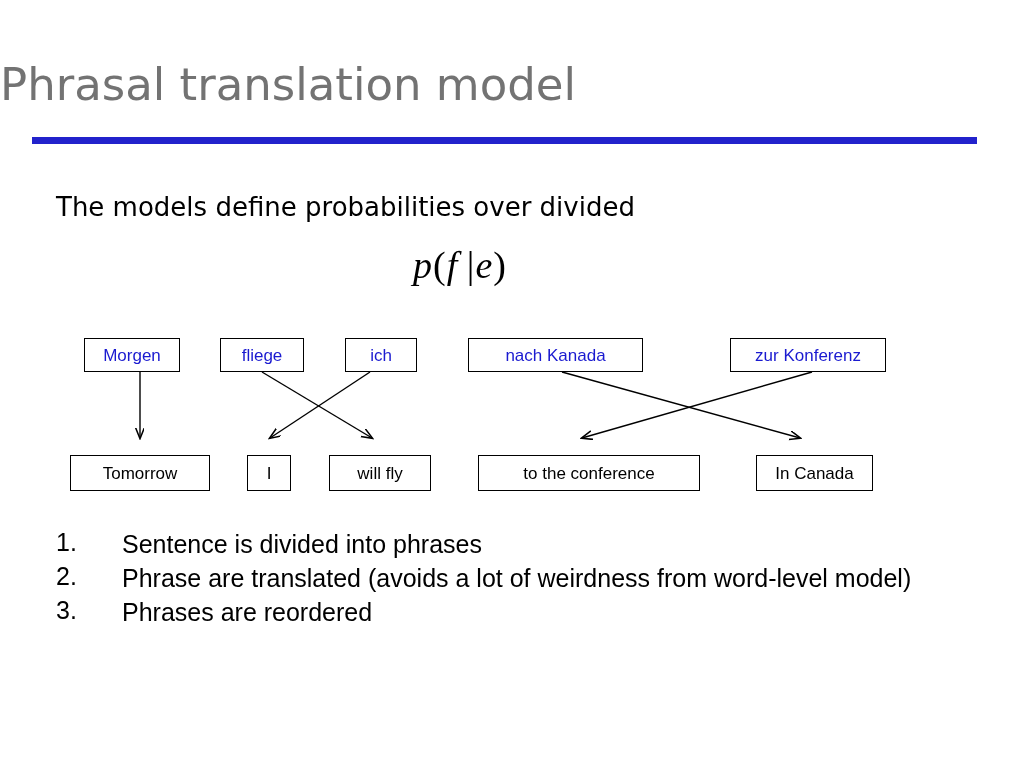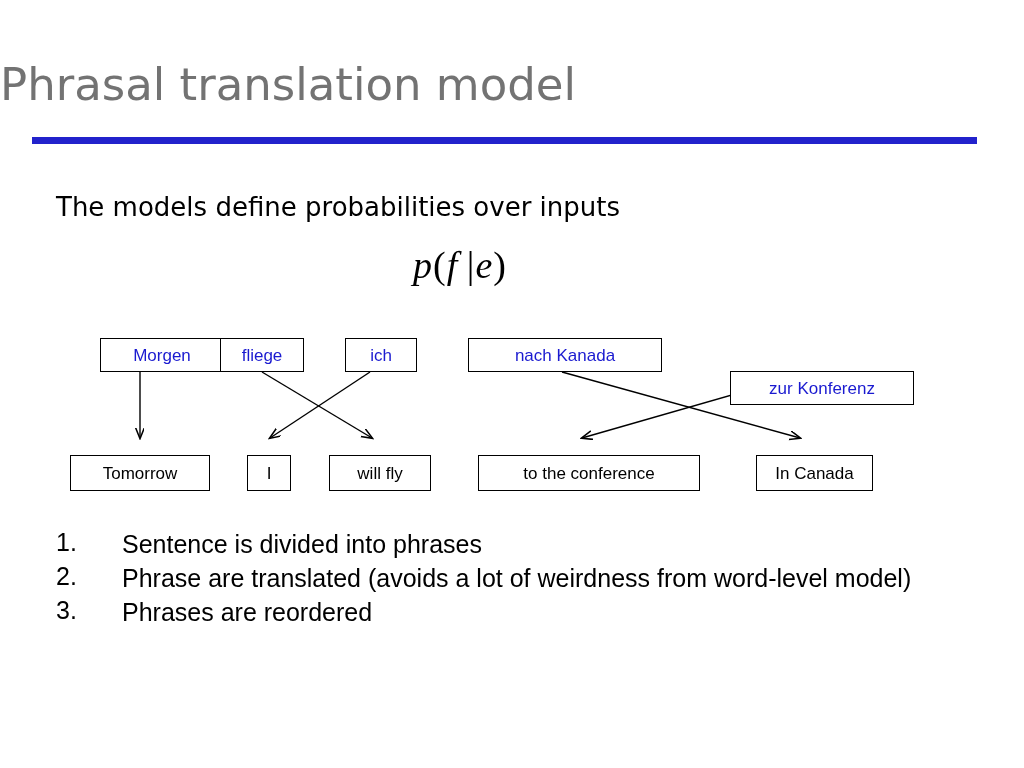--- a/index.html
+++ b/index.html
@@ -120,21 +120,21 @@
   }
 </style>
 </head>
 <body>
 
 <div class="slide">
 
   <div class="title">Phrasal translation model</div>
   <div class="title-rule"></div>
 
-  <div class="lead-text">The models define probabilities over inputs</div>
+  <div class="lead-text">The models define probabilities over divided</div>
 
   <div class="formula">
     <span>p</span><span class="paren">(</span><span>f</span> <span class="paren">|</span><span>e</span><span class="paren">)</span>
   </div>
 
   <div class="diagram">
 
     <svg class="arrows" viewBox="0 0 1024 180">
       <defs>
         <marker id="ah" markerWidth="9" markerHeight="9" refX="7.5" refY="3.2" orient="auto" markerUnits="strokeWidth">
@@ -146,33 +146,33 @@
 
       <line x1="262" y1="42" x2="372" y2="108" stroke="#000000" stroke-width="1.4" marker-end="url(#ah)"></line>
 
       <line x1="370" y1="42" x2="270" y2="108" stroke="#000000" stroke-width="1.4" marker-end="url(#ah)"></line>
 
       <line x1="562" y1="42" x2="800" y2="108" stroke="#000000" stroke-width="1.4" marker-end="url(#ah)"></line>
 
       <line x1="812" y1="42" x2="582" y2="108" stroke="#000000" stroke-width="1.4" marker-end="url(#ah)"></line>
     </svg>
 
-    <div class="node source" style="left:100px; top:8px; width:124px;text-align:center;">
+    <div class="node source" style="left:84px; top:8px; width:96px;text-align:center;">
       <span>Morgen</span>
     </div>
     <div class="node source" style="left:220px; top:8px; width:84px;align-items:center;">
       <span>fliege</span>
     </div>
     <div class="node source" style="left:345px; top:8px; width:72px;">
       <span>ich</span>
     </div>
-    <div class="node source" style="left:468px; top:8px; width:194px;">
+    <div class="node source" style="left:468px; top:8px; width:175px;">
       <span>nach Kanada</span>
     </div>
-    <div class="node source" style="left:730px; top:8px; width:184px;margin-top:33px;">
+    <div class="node source" style="left:730px; top:8px; width:156px;">
       <span>zur Konferenz</span>
     </div>
 
     <div class="node target" style="left:70px; top:125px; width:140px;">
       <span>Tomorrow</span>
     </div>
     <div class="node target" style="left:247px; top:125px; width:44px;">
       <span>I</span>
     </div>
     <div class="node target" style="left:329px; top:125px; width:102px;">

